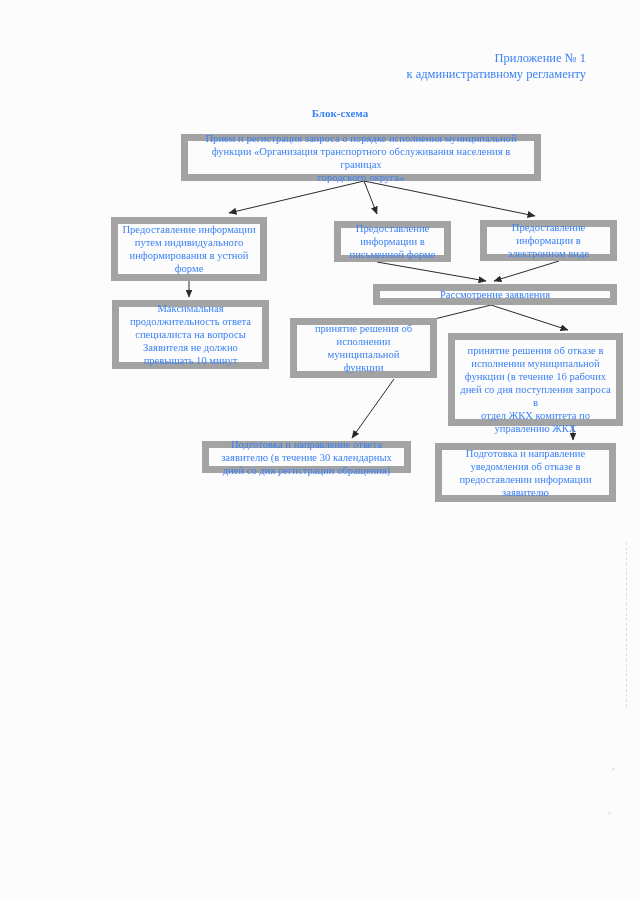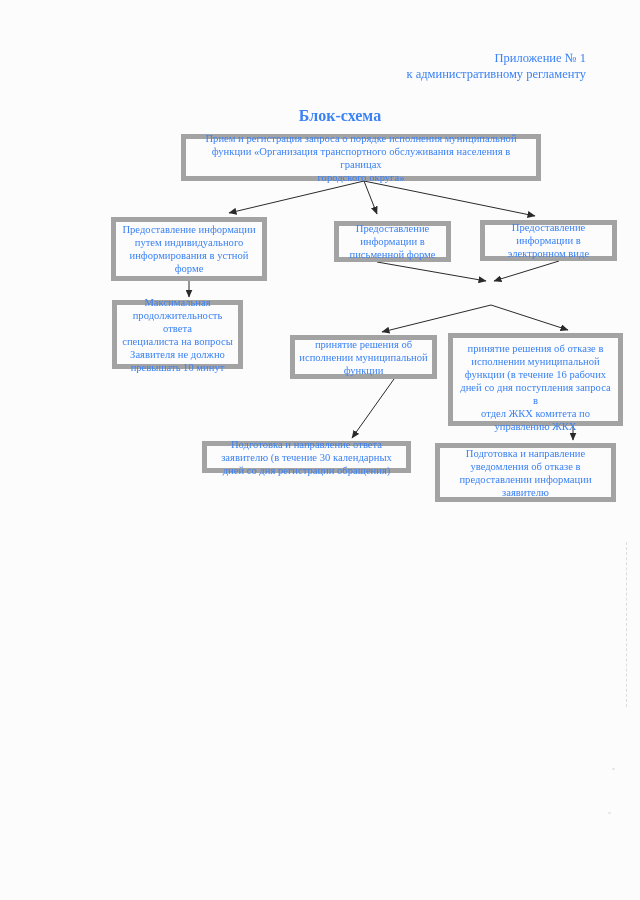--- a/index.html
+++ b/index.html
@@ -20,44 +20,44 @@
     text-align:right;
     font-size:12.5px;
     line-height:16px;
     white-space:pre-line;
   }
   .doc-title{
     position:absolute;
     top:107px;left:160px;width:360px;
     text-align:center;
     font-weight:bold;
-    font-size:16px;
+    font-size:11px;
   }
   .node{
     position:absolute;
     box-sizing:border-box;
-    border:5px solid #a3a3a3;
+    border:7px solid #a3a3a3;
     background:#fcfcfc;
     display:flex;
     align-items:center;
     justify-content:center;
     text-align:center;
     font-size:10.6px;
     line-height:13px;
     white-space:pre-line;
     padding:2px 4px;
   }
   .node.align-top{align-items:flex-start;padding-top:4px;}
   #n-intake          {left:181px;top:134px;width:360px;height:47px;}
   #n-oral            {left:111px;top:217px;width:156px;height:64px;}
   #n-written         {left:334px;top:221px;width:117px;height:41px;}
   #n-electronic      {left:480px;top:220px;width:137px;height:41px;}
-  #n-max-duration    {left:112px;top:300px;width:131px;height:69px;}
+  #n-max-duration    {left:112px;top:300px;width:157px;height:69px;}
   #n-review          {left:373px;top:284px;width:244px;height:21px;}
-  #n-decision-execute{left:290px;top:335px;width:147px;height:44px;}
+  #n-decision-execute{left:290px;top:318px;width:147px;height:60px;}
   #n-decision-refuse {left:448px;top:333px;width:175px;height:93px;}
   #n-prepare-answer  {left:202px;top:441px;width:209px;height:32px;}
   #n-prepare-refusal {left:435px;top:443px;width:181px;height:59px;}
   .arrow-layer{
     position:absolute;left:0;top:0;width:640px;height:900px;
     pointer-events:none;
   }
   .scan-artifact-line{
     position:absolute;
     left:626px;top:542px;height:165px;width:0;
@@ -109,20 +109,21 @@
 информации в
 письменной форме</div>
   <div class="node" id="n-electronic">Предоставление
 информации в
 электронном виде</div>
   <div class="node" id="n-max-duration">Максимальная
 продолжительность ответа
 специалиста на вопросы
 Заявителя не должно
 превышать 10 минут</div>
+  <div class="node" id="n-review">Рассмотрение заявления</div>
   <div class="node" id="n-decision-execute">принятие решения об
 исполнении муниципальной
 функции</div>
   <div class="node align-top" id="n-decision-refuse">принятие решения об отказе в
 исполнении муниципальной
 функции (в течение 16 рабочих
 дней со дня поступления запроса в
 отдел ЖКХ комитета по
 управлению ЖКХ</div>
   <div class="node" id="n-prepare-answer">Подготовка и направление ответа

